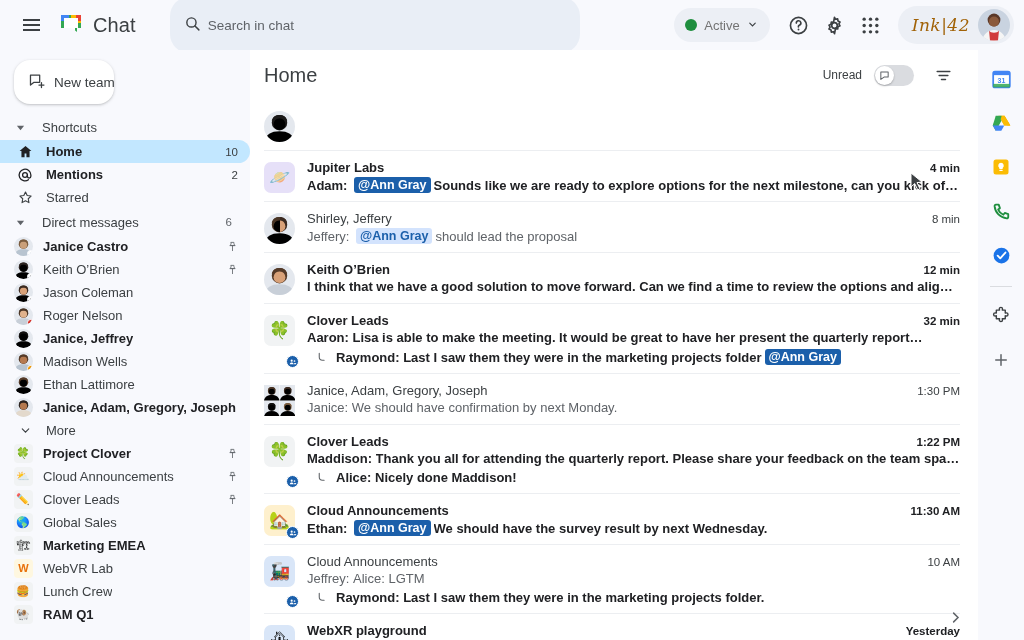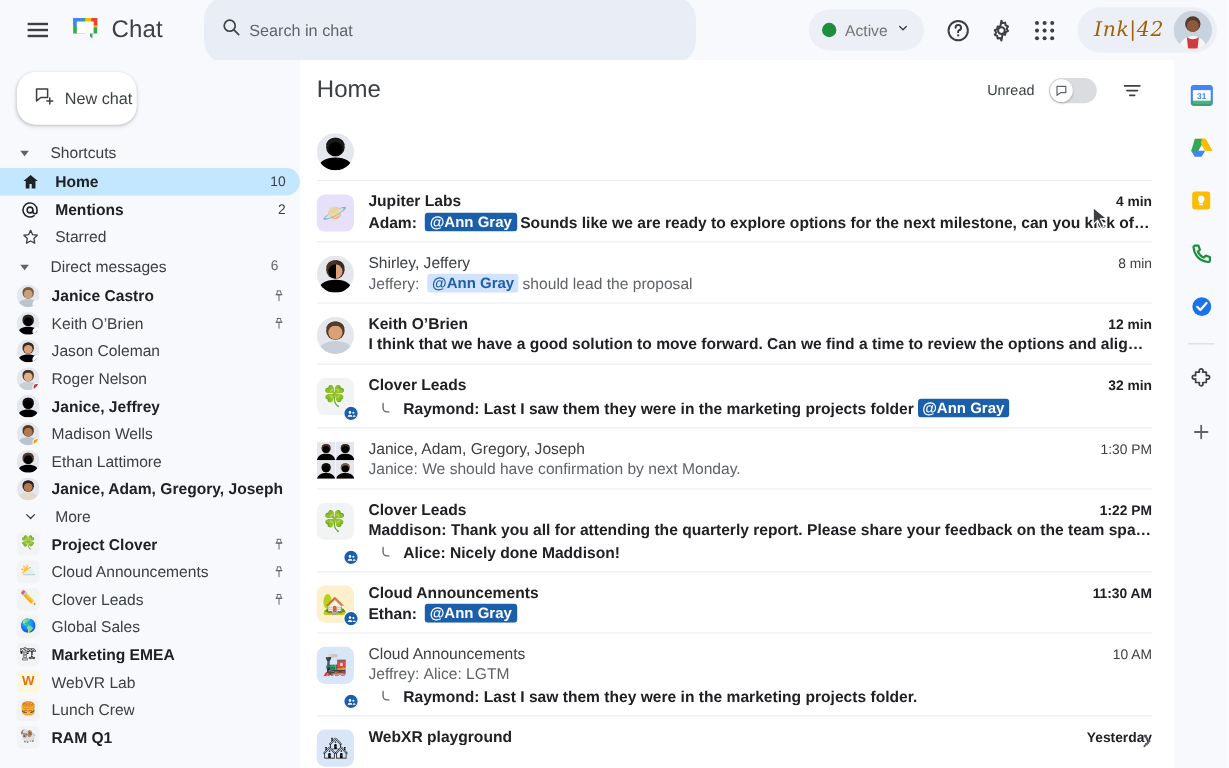--- a/index.html
+++ b/index.html
@@ -245,21 +245,21 @@
 
     <div class="sidebar">
       <div class="newchat">
         <span>
           <svg width="17" height="17" viewBox="0 0 24 24" fill="none" stroke="#3c4043" stroke-width="1.8">
             <path d="M3.5 4.5h13v10h-8l-5 4z" stroke-linejoin="round"></path>
             <line x1="19" y1="15" x2="19" y2="22" stroke-linecap="round"></line>
             <line x1="15.5" y1="18.5" x2="22.5" y2="18.5" stroke-linecap="round"></line>
           </svg>
         </span>
-        <span class="newchat-label">New chat</span>
+        <span class="newchat-label">New team</span>
       </div>
       <div id="sidebar-sections">
           <div class="sec-head">
             <span class="sec-caret">
               <svg width="9" height="9" viewBox="0 0 10 10" fill="#5f6368">
                 <path d="M1 3h8L5 8z"></path>
               </svg>
             </span>
             <span class="sec-title">Shortcuts</span>
           </div>
@@ -571,20 +571,24 @@
                   <circle cx="16.5" cy="9" r="2.6"></circle>
                   <path d="M2 19c.6-3.6 3-5.3 6-5.3s5.4 1.7 6 5.3z"></path>
                   <path d="M14.5 19c.4-2.6 2-3.9 4.2-3.9 1.5 0 2.8.7 3.3 2.3V19z"></path>
                 </svg>
               </span>
             </div>
             <div class="conv-body">
               <div class="conv-line1">
                 <span class="conv-name unread">Clover Leads</span>
                 <span class="conv-time unread">32 min</span>
+              </div>
+              <div class="conv-snip unread">
+                <span class="snip-sender">Aaron:&nbsp;</span>
+                <span class="snip-text">Lisa is able to make the meeting. It would be great to have her present the quarterly report…</span>
               </div>
               <div class="thread">
                 <span class="thread-arrow">
                   <svg width="13" height="13" viewBox="0 0 24 24" fill="none" stroke="#5f6368" stroke-width="2" stroke-linecap="round">
                     <path d="M6 4v7a6 6 0 0 0 6 6h3"></path>
                   </svg>
                 </span>
                 <span class="thread-text" style="color: rgb(32, 33, 36); font-weight: bold;">
                   <span class="snip-sender">Raymond:&nbsp;</span>
                   <span class="snip-text">Last I saw them they were in the marketing projects folder</span>
@@ -684,20 +688,21 @@
               </span>
             </div>
             <div class="conv-body">
               <div class="conv-line1">
                 <span class="conv-name unread">Cloud Announcements</span>
                 <span class="conv-time unread">11:30 AM</span>
               </div>
               <div class="conv-snip unread">
                 <span class="snip-sender">Ethan:&nbsp;</span>
                 <span class="mention">@Ann Gray</span>
+                <span class="snip-text">We should have the survey result by next Wednesday.</span>
               </div>
             </div>
           </div>
           <div class="conv">
             <div class="conv-av">
               <div class="av-sq" style="background: rgb(217, 230, 248);">🚂</div>
               <span class="grp-badge">
                 <svg width="8" height="8" viewBox="0 0 24 24" fill="#fff">
                   <circle cx="8" cy="8" r="3.2"></circle>
                   <circle cx="16.5" cy="9" r="2.6"></circle>

